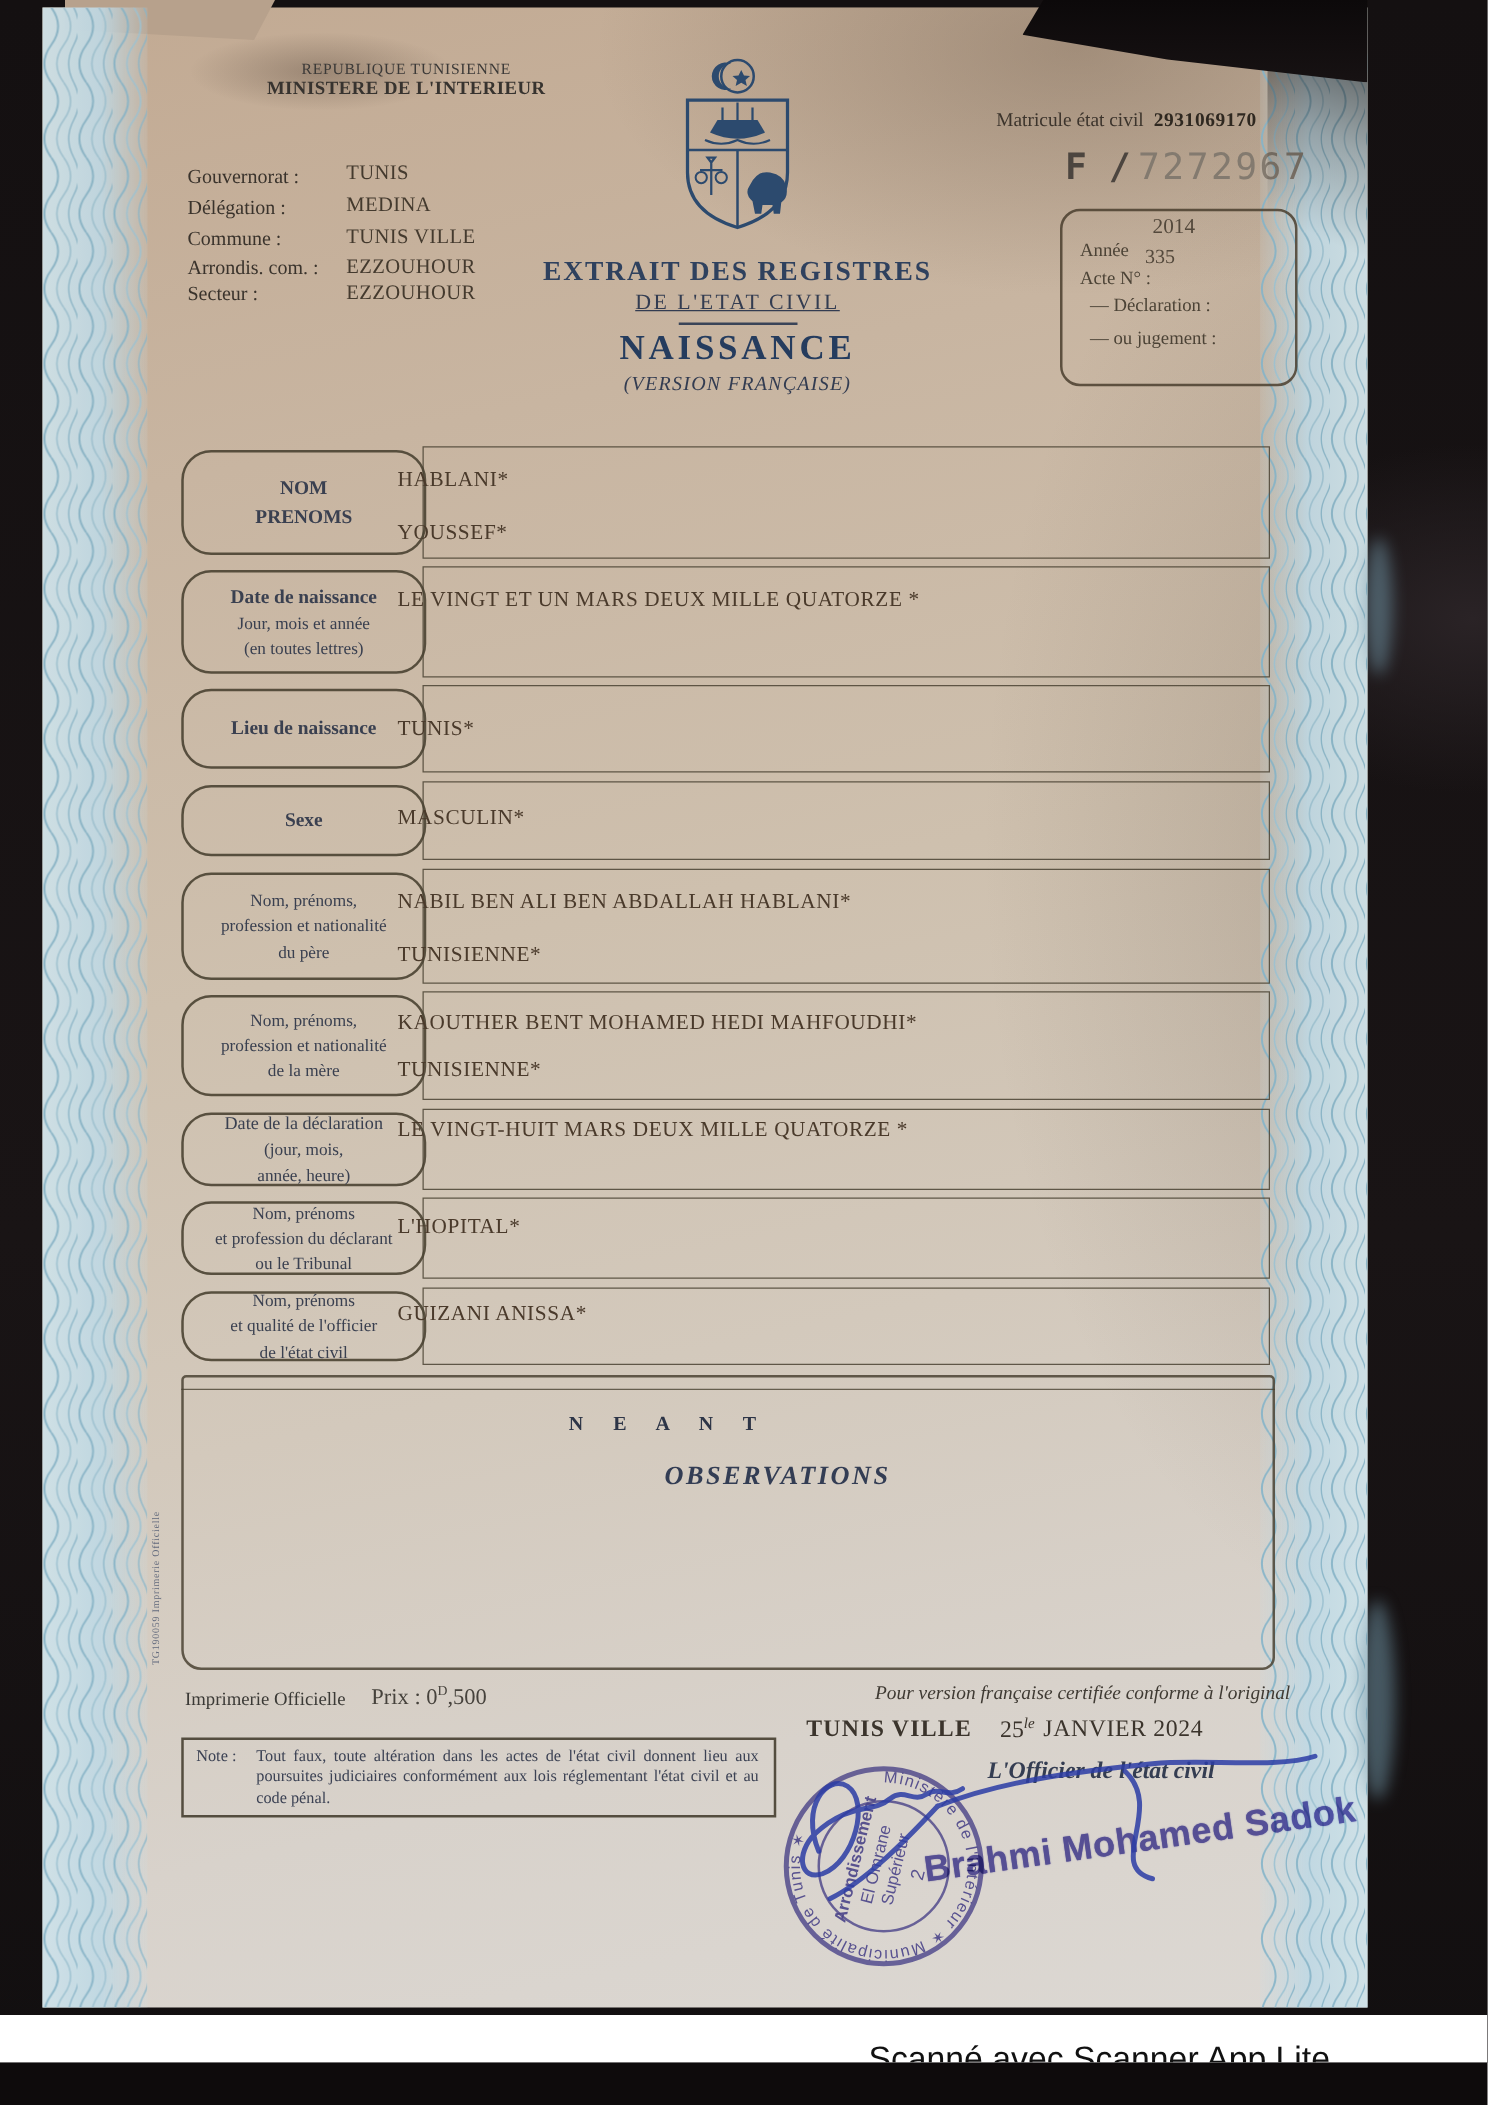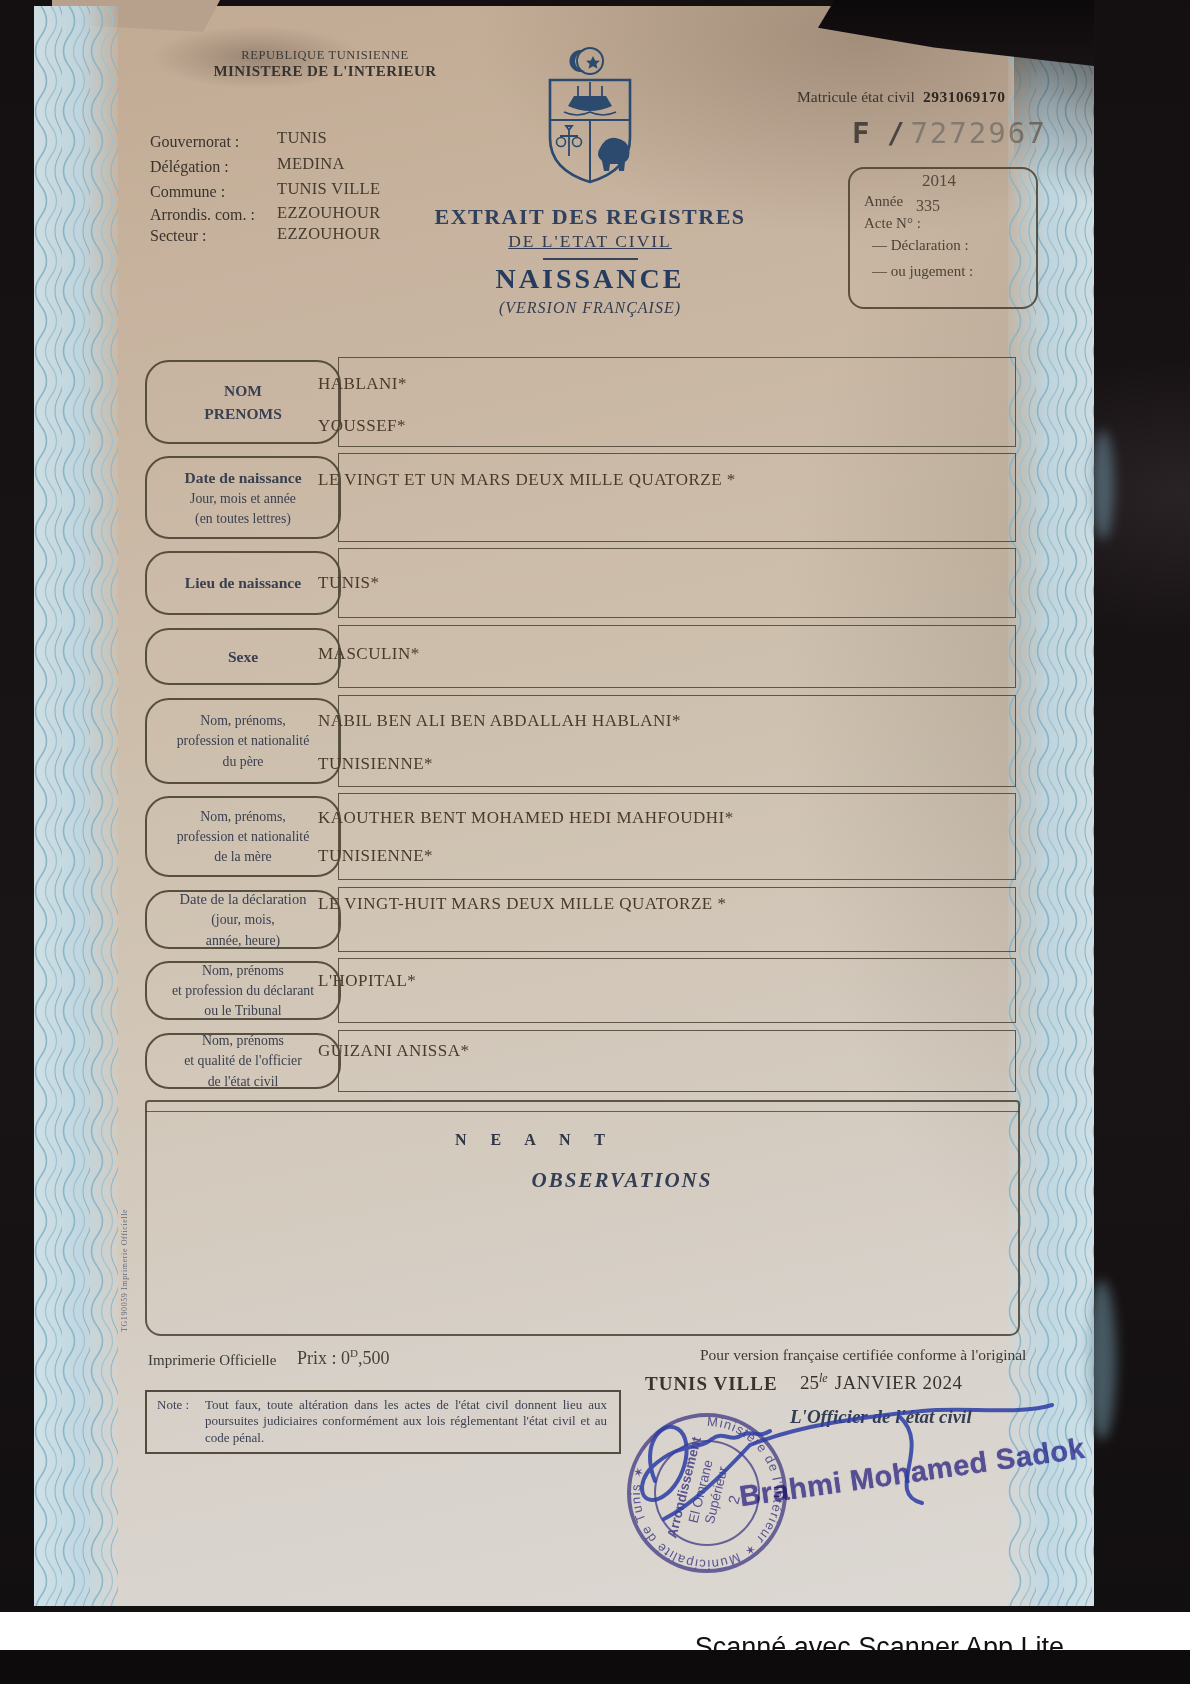--- a/index.html
+++ b/index.html
@@ -76,21 +76,21 @@
   #obs-head{left:472px;top:1168px;width:300px;text-align:center;font-size:21px;font-weight:bold;
       font-style:italic;letter-spacing:2px;color:#333d54;}
   #obs-val{left:455px;top:1131px;width:300px;text-align:left;font-size:16px;font-weight:bold;
       letter-spacing:10px;color:#2d3547;}
   #side-text{left:120px;top:1332px;transform:rotate(-90deg);transform-origin:0 0;
       font-size:8px;letter-spacing:.6px;color:#45516b;opacity:.8;}
   
   #imprimerie{left:148px;top:1352px;font-size:15px;color:#3b3a36;}
   #prix{left:297px;top:1347px;font-size:18px;color:#46423c;}
   #prix sup{font-size:11px;}
-  #certif{left:700px;top:1346px;font-size:15.5px;color:#3f3a33;}
+  #certif{left:700px;top:1346px;font-size:15.5px;font-style:italic;color:#3f3a33;}
   #city{left:645px;top:1373px;font-size:19px;font-weight:bold;letter-spacing:1px;color:#3b342c;}
   #dateline{left:800px;top:1371px;font-size:19px;color:#3b342c;}
   #dateline sup{font-size:12px;font-style:italic;}
   #dateline .rest{margin-left:7px;letter-spacing:.5px;}
   #officer{left:790px;top:1406px;font-size:19px;font-weight:bold;font-style:italic;color:#343d52;}
   #note-box{position:absolute;left:145px;top:1390px;width:472px;height:60px;
       border:2px solid rgba(70,62,48,.9);border-radius:0;font-size:13px;color:#3c4254;line-height:1.25;}
   #note-box .nlabel{position:absolute;left:10px;top:5px;white-space:nowrap;}
   #note-box .ntext{display:block;margin:5px 12px 0 58px;text-align:justify;}
   

